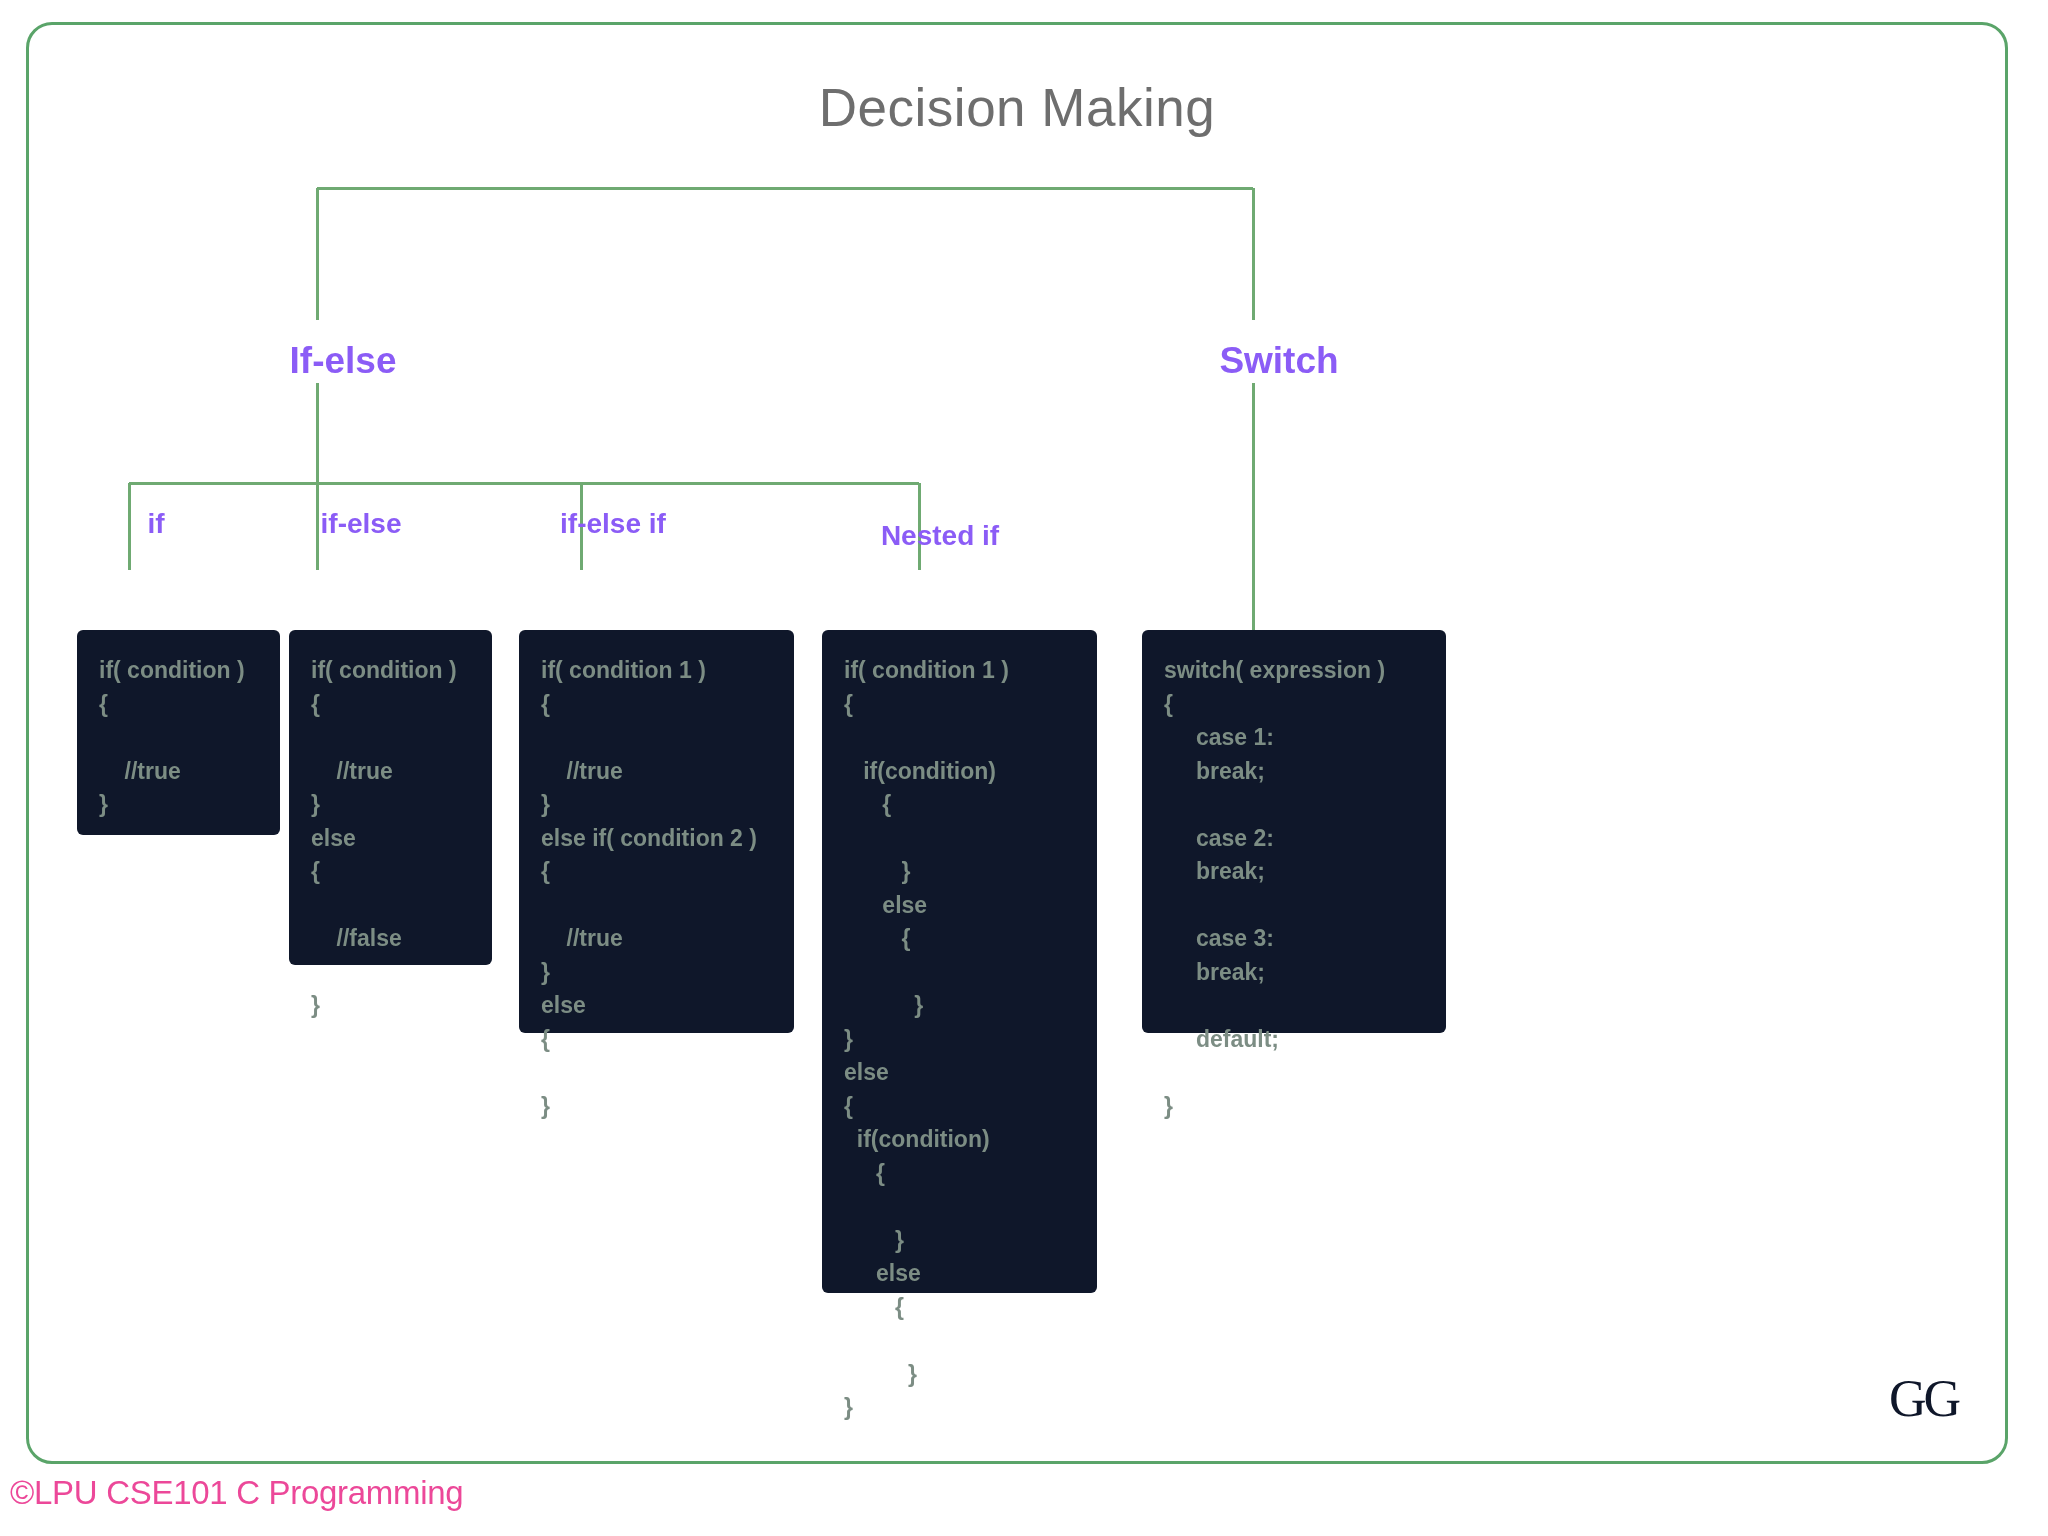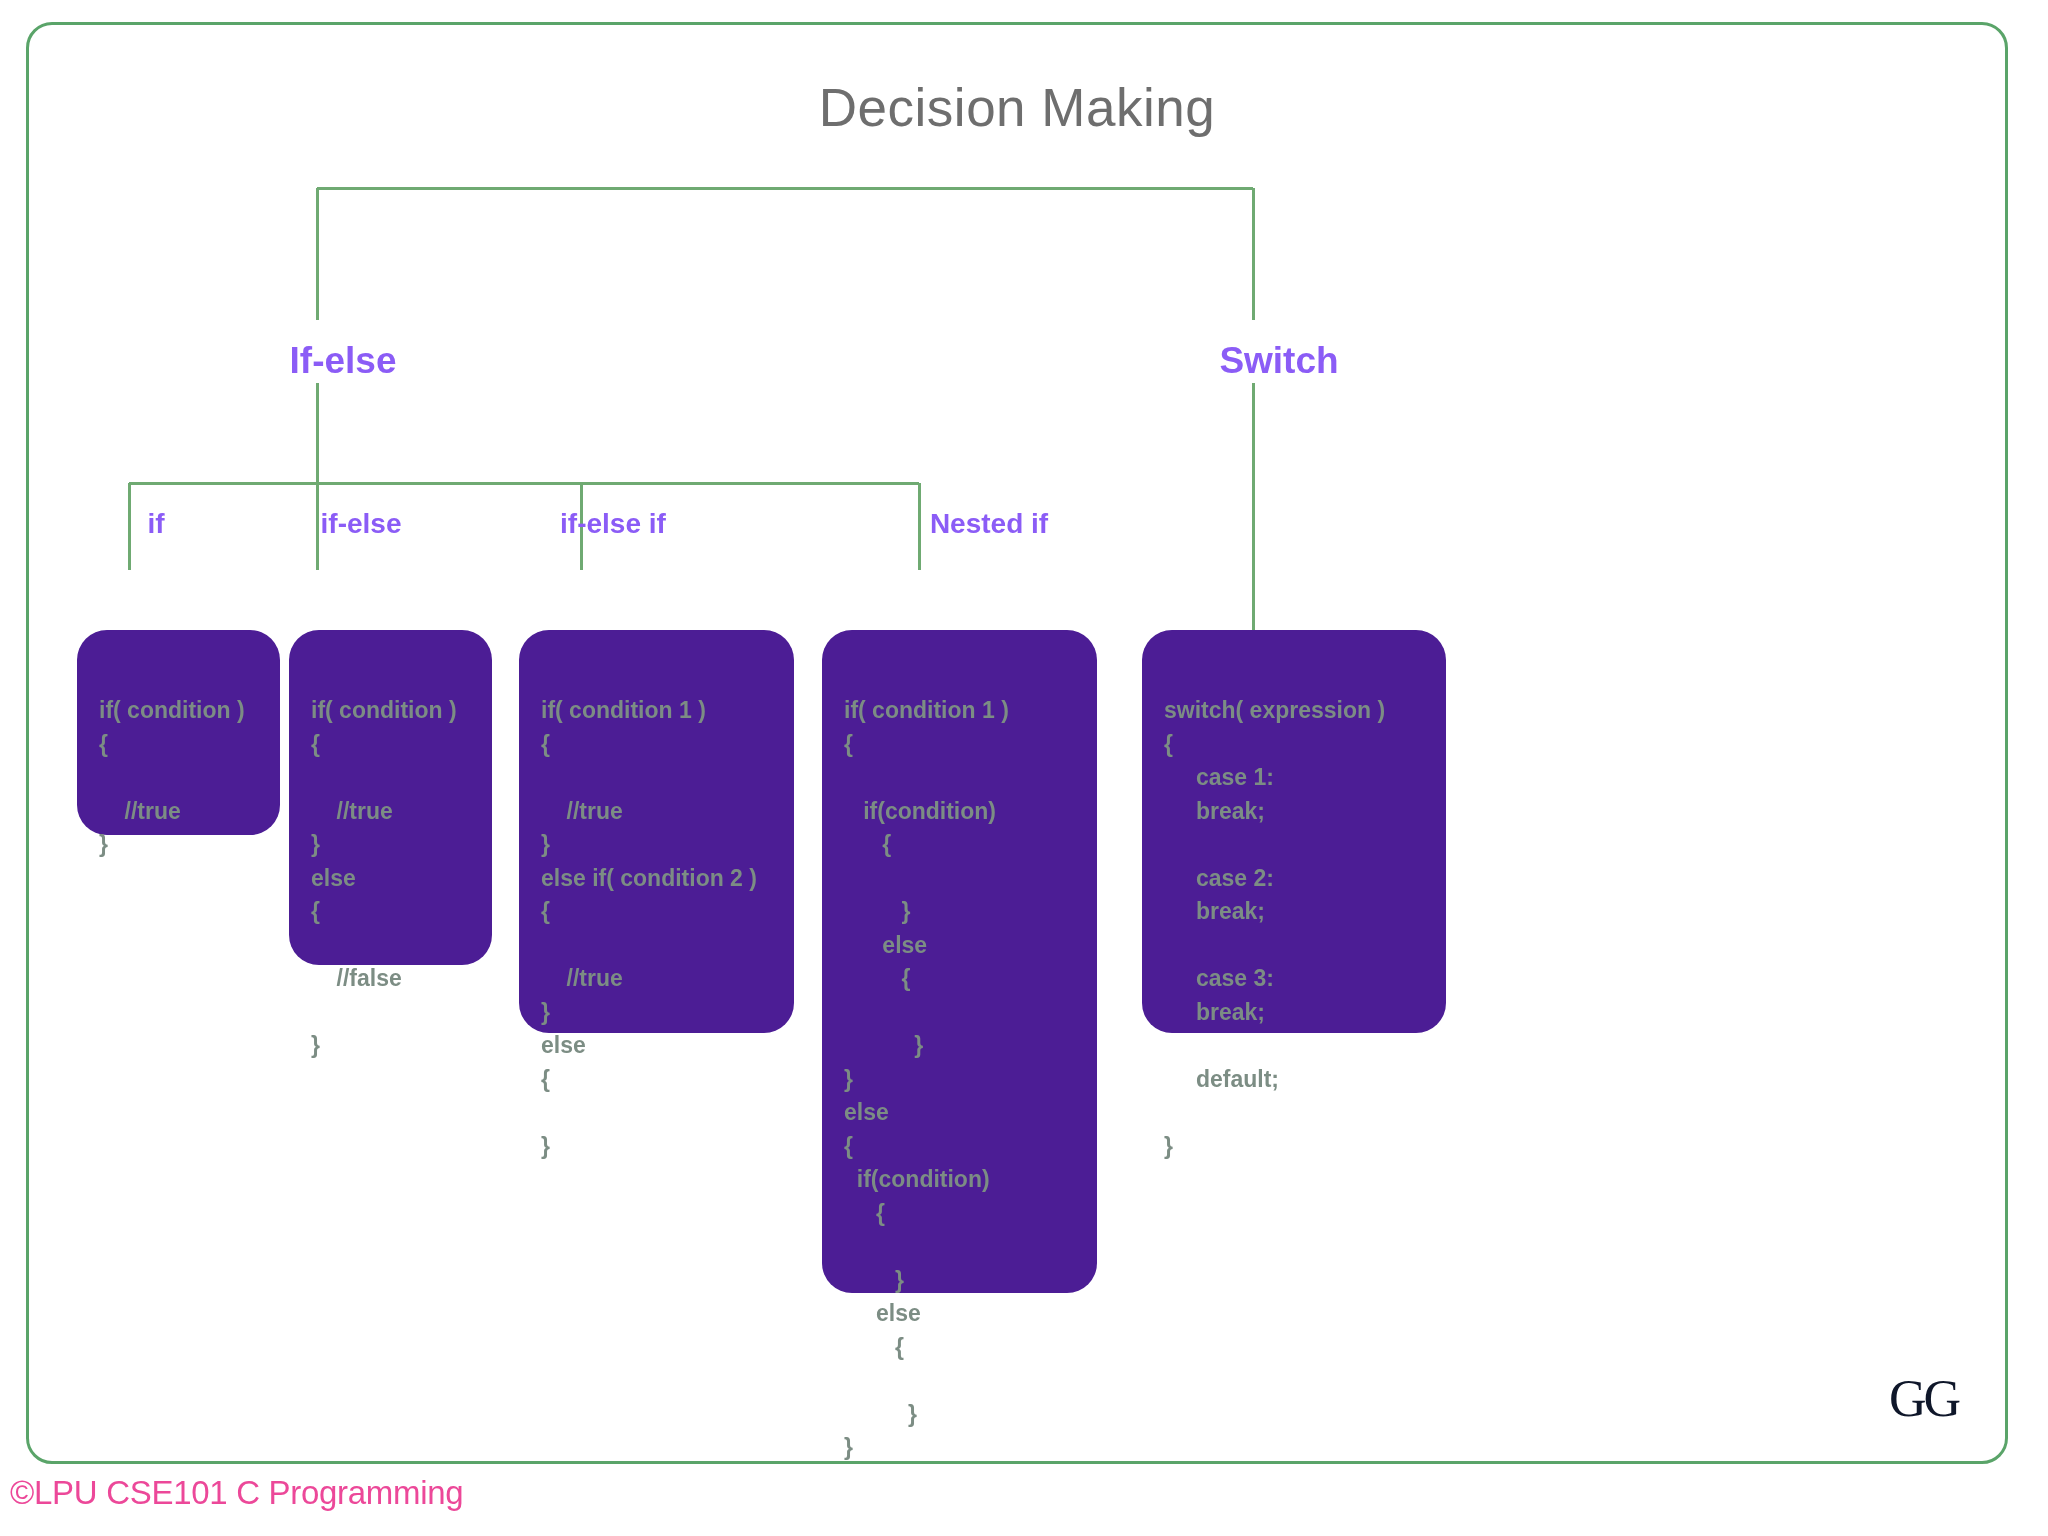--- a/index.html
+++ b/index.html
@@ -59,23 +59,23 @@
     white-space: nowrap;
     transform: translateX(-50%);
   }
   .level1 { font-size: 37px; top: 315px; }
   .level2 { font-size: 28px; top: 483px; }
 
   
   .code-card {
     position: absolute;
     box-sizing: border-box;
-    background: #4c1d95;
-    border-radius: 30px;
-    padding: 64px 22px 26px 22px;
+    background: #0f172a;
+    border-radius: 6px;
+    padding: 24px 22px 26px 22px;
   }
   .code-card pre {
     margin: 0;
     font-family: "Liberation Sans", sans-serif;
     font-size: 23px;
     font-weight: bold;
     line-height: 33.5px;
     color: #7c8d84;
     white-space: pre;
   }
@@ -132,21 +132,21 @@
       <path d="M 1224 358 L 1224 605"></path>
     </g>
   </svg>
 
   <div class="node-label level1" style="left:314px;">If-else</div>
   <div class="node-label level1" style="left:1250px;">Switch</div>
 
   <div class="node-label level2" style="left:127px;">if</div>
   <div class="node-label level2" style="left:332px;">if-else</div>
   <div class="node-label level2" style="left:584px;">if-else if</div>
-  <div class="node-label level2" style="left:960px;">Nested if</div>
+  <div class="node-label level2" style="left:911px;margin-top:12px;">Nested if</div>
 
   <div class="code-card" style="left:48px; top:605px; width:203px; height:205px;">
     <pre>if( condition )
 {
 
     //true
 }</pre>
   </div>
 
   <div class="code-card" style="left:260px; top:605px; width:203px; height:335px;">

